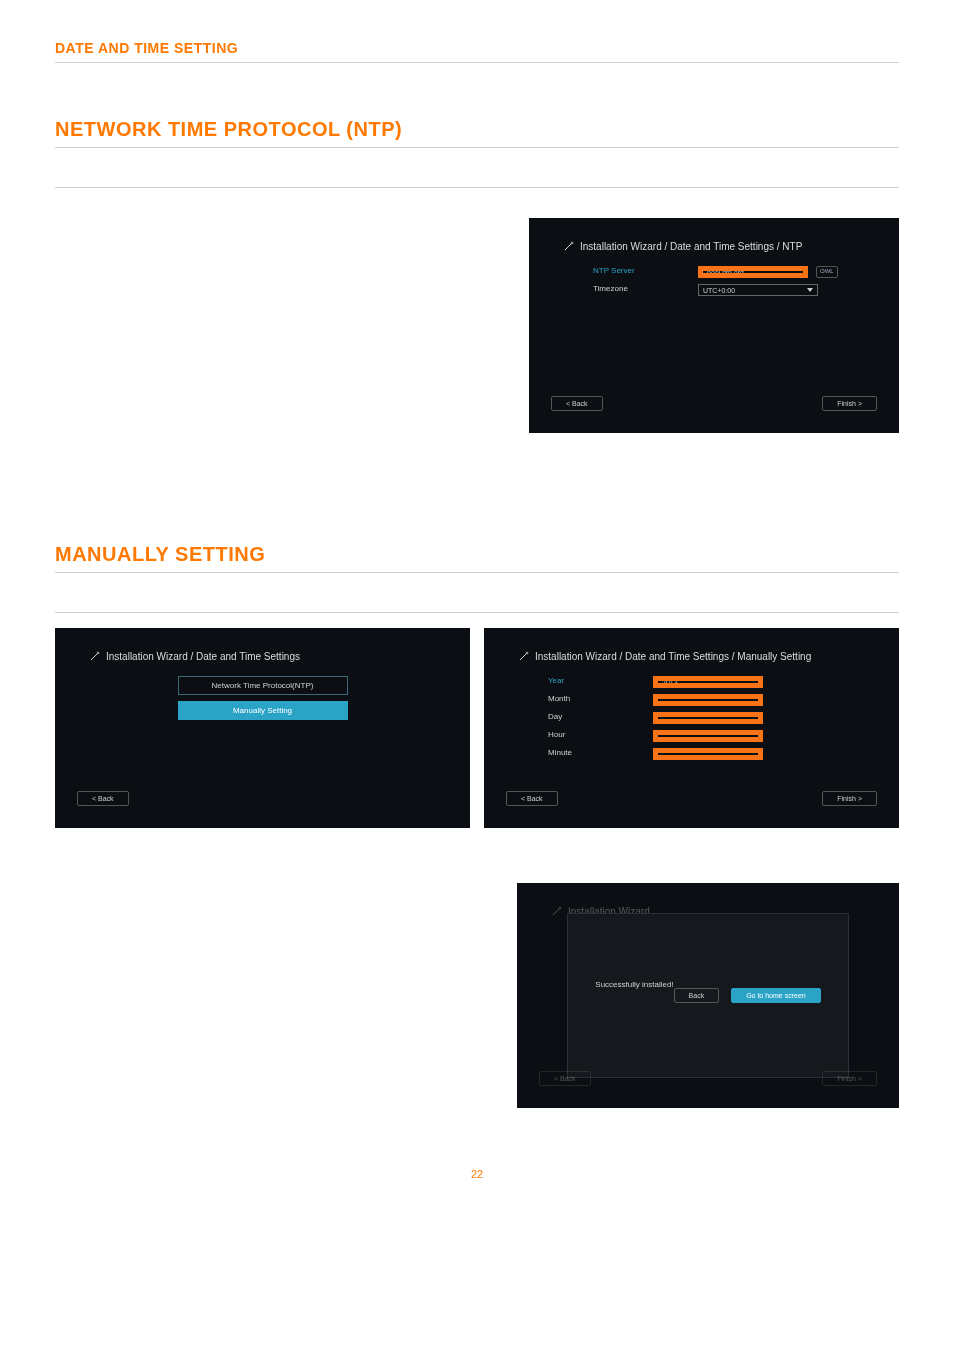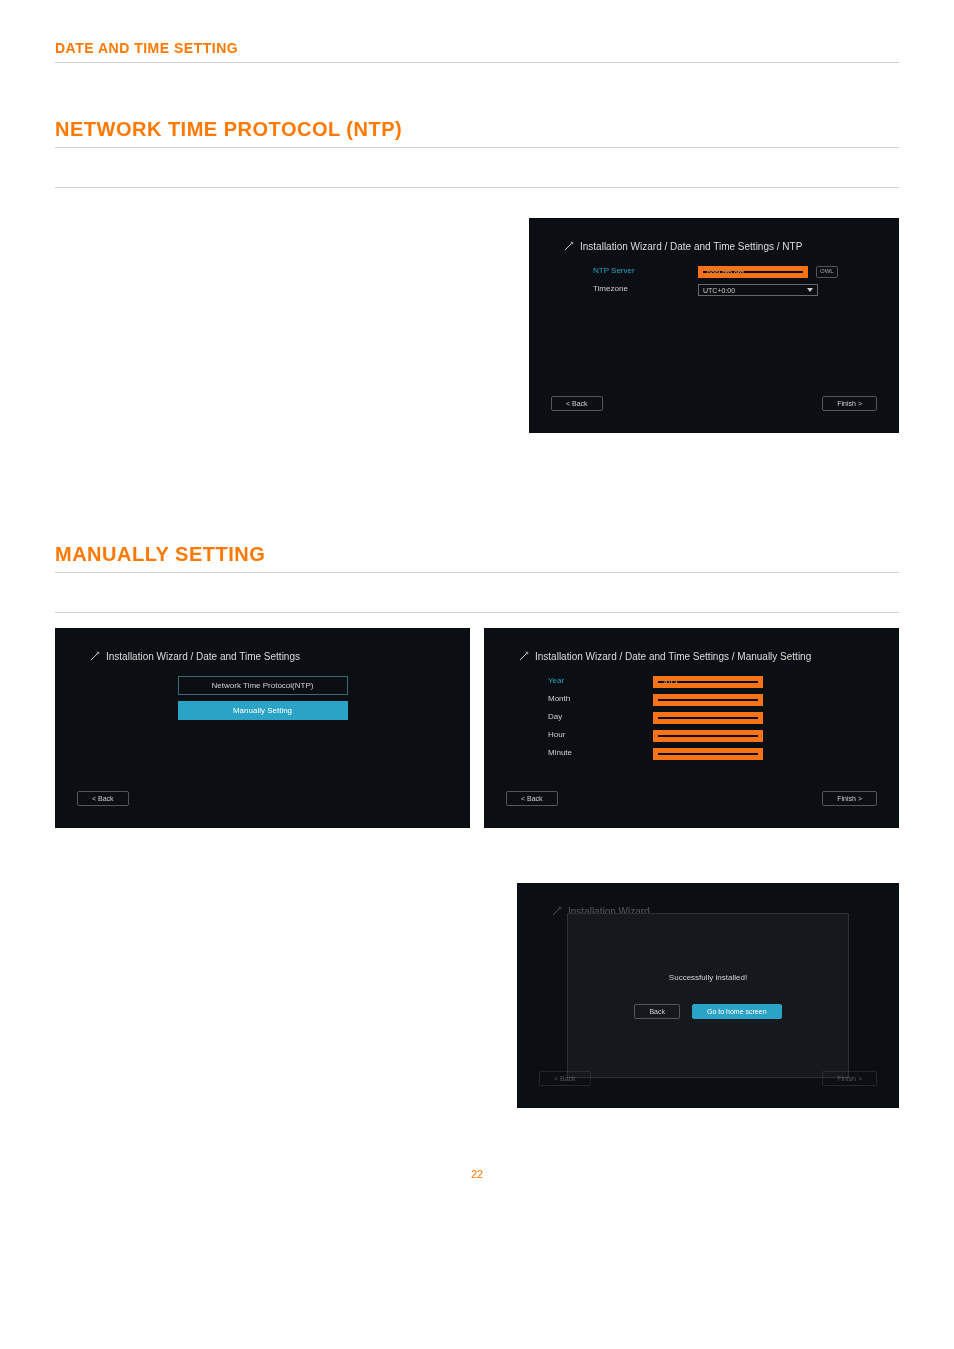--- a/index.html
+++ b/index.html
@@ -147,21 +147,21 @@
     border-color: #2aa3c7;
   }
 
   .modal-overlay {
     position: absolute;
     left: 50px; right: 50px;
     top: 30px; bottom: 30px;
     background: #15181d;
     border: 1px solid #2c3138;
     display: flex;
-    flex-direction: column;
+    flex-direction: row;
     align-items: center;
     justify-content: center;
   }
   .modal-msg { color: #cfcfcf; font-size: 8px; margin-bottom: 22px; }
   .modal-btns { display: flex; gap: 12px; }
   .dimmed-title { opacity: 0.35; }
 
   .page-num {
     text-align: center;
     font-size: 11px;

